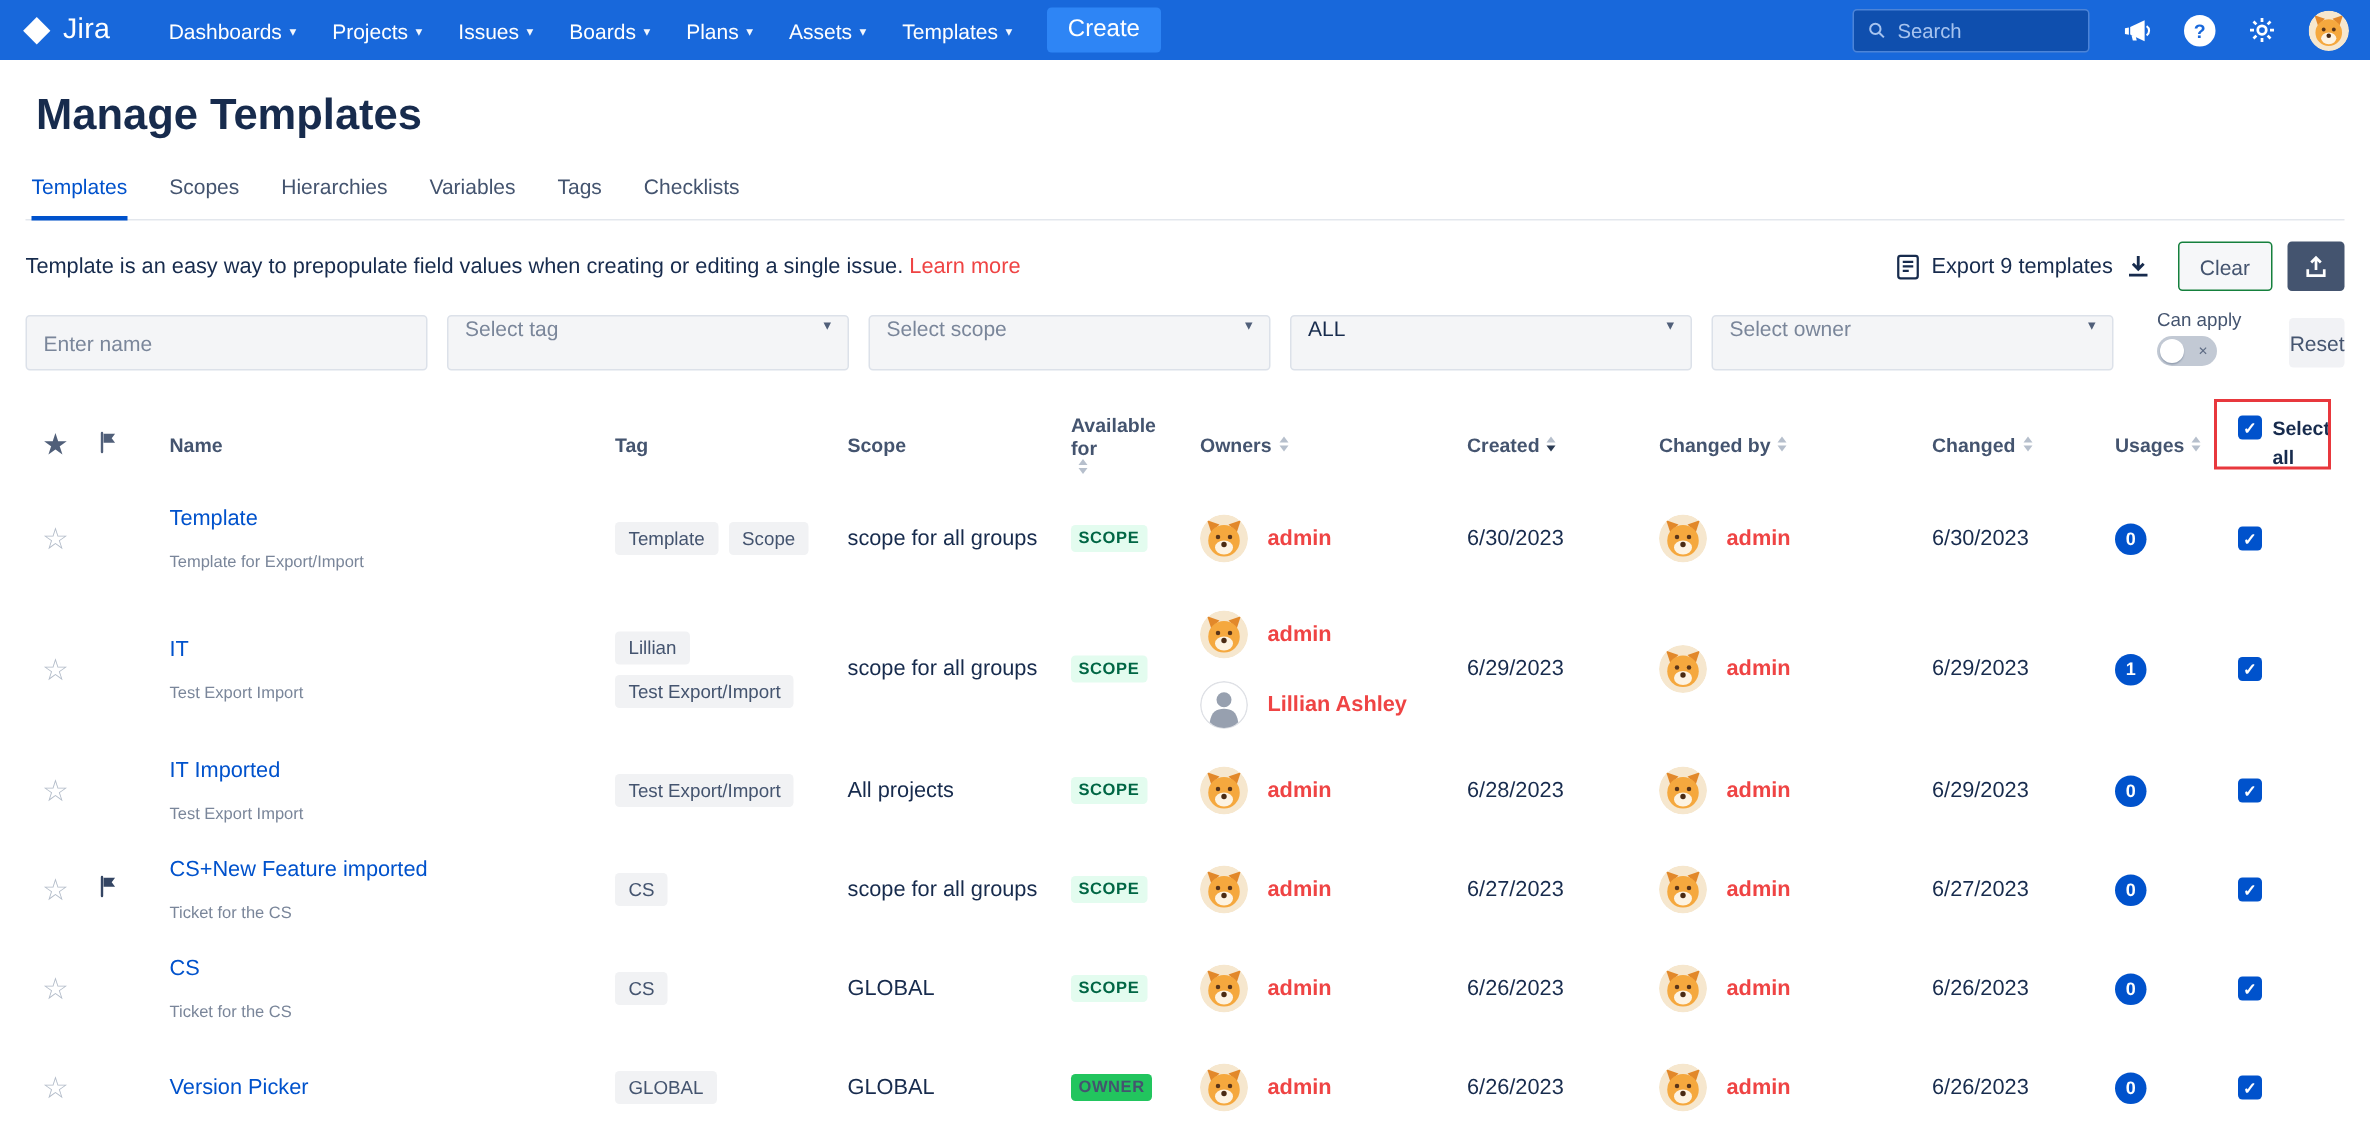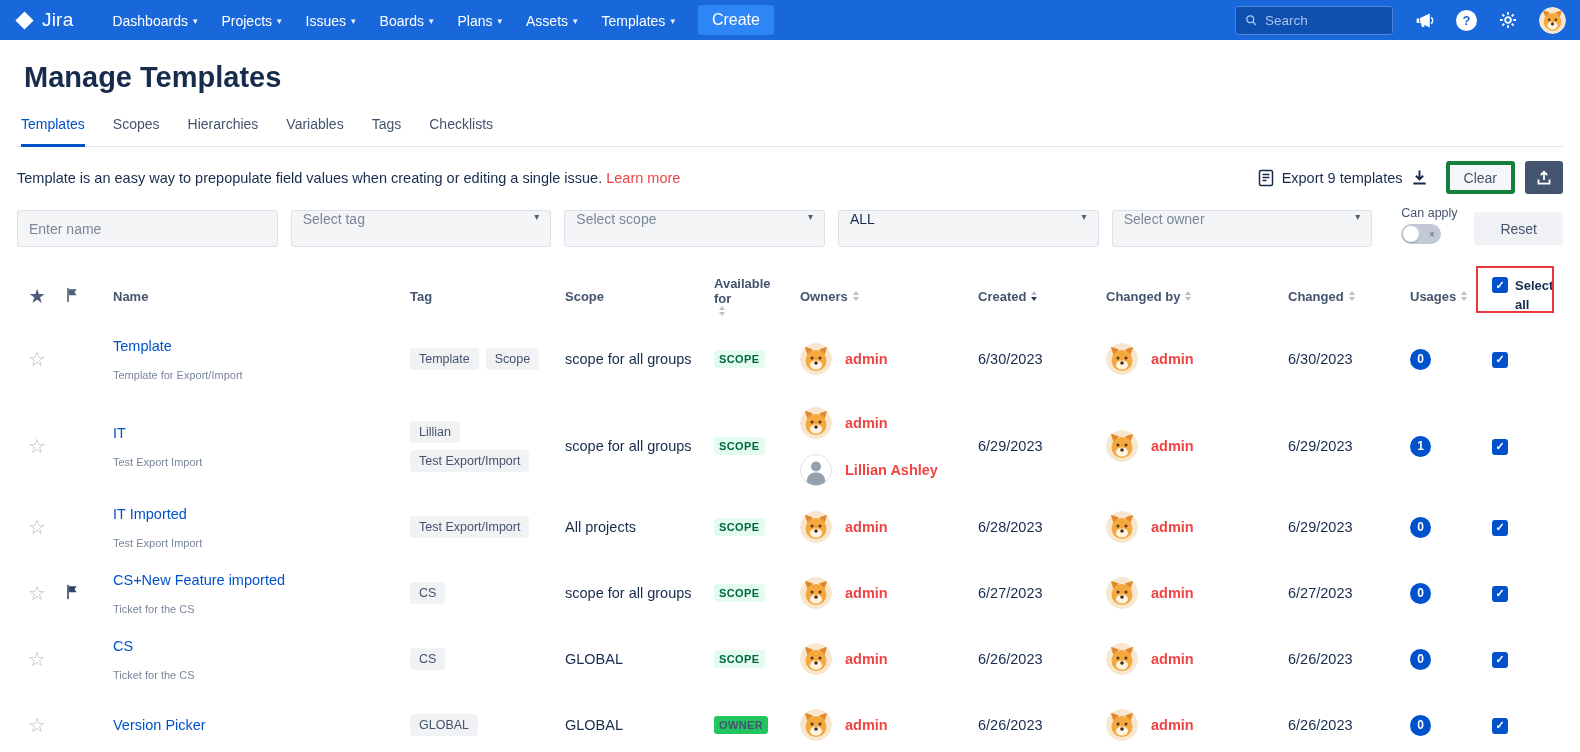--- a/index.html
+++ b/index.html
@@ -32,42 +32,42 @@
   .page-title{font-size:29px;font-weight:700;margin:21px 0 0 7px;color:#172B4D}
   .tabs{display:flex;gap:28px;margin-top:22px;padding-left:4px;border-bottom:1px solid #E3E7ED}
   .tab{font-size:14px;font-weight:500;color:#44546F;padding-bottom:12px;margin-bottom:-1px;border-bottom:3px solid transparent}
   .tab.active{color:#0052CC;border-color:#0052CC}
 
   .subheader{display:flex;justify-content:space-between;align-items:center;margin-top:14px}
   .desc{font-size:14.5px;color:#172B4D}
   .link{color:#ef4444}
   .subheader-actions{display:flex;align-items:center;gap:10px}
   .export-link{display:flex;align-items:center;gap:8px;font-size:14.5px;color:#172B4D;margin-right:8px;cursor:pointer}
-  .clear-btn{height:33px;padding:0 14px;background:#F6F7F9;border:4px solid #15803d;border-radius:3px;
+  .clear-btn{height:33px;padding:0 14px;background:#F6F7F9;border:1px solid #15803d;border-radius:3px;
     font-size:14px;color:#44546F;font-family:inherit;cursor:pointer}
   .share-btn{height:33px;width:38px;background:#44546F;border:none;border-radius:3px;display:flex;
     align-items:center;justify-content:center;cursor:pointer}
 
   
   .filters{display:flex;margin-top:16px;gap:13px;align-items:center}
   .f-input,.f-select{width:268px;height:37px;background:#F4F5F7;border:1px solid #DCE1E9;border-radius:3px;
     font-size:14px;padding:0 11px;color:#172B4D;font-family:inherit}
   .f-input{outline:none}
   .f-input::placeholder{color:#7A869A}
   .f-select{display:flex;align-items:flex-start;justify-content:space-between;cursor:pointer}
   .f-select .ph{color:#7A869A}
   .f-select .val{color:#172B4D}
   .chev2{color:#505F79;font-size:10px}
   .can-apply{display:flex;flex-direction:column;align-items:flex-start;gap:4px;margin-left:16px;margin-top:-8px;width:62px}
   .ca-label{font-size:12.5px;color:#44546F;white-space:nowrap}
   .toggle{width:40px;height:20px;background:#C2C9D4;border-radius:10px;position:relative;cursor:pointer}
   .knob{position:absolute;left:2px;top:2px;width:16px;height:16px;border-radius:50%;background:#fff;
     box-shadow:0 1px 1px rgba(9,30,66,.25)}
   .tx{position:absolute;right:6px;top:50%;transform:translateY(-50%);font-size:8px;color:#5E6C84}
-  .reset-btn{margin-left:auto;height:33px;padding:0 26px;background:#F1F2F5;border:none;border-radius:3px;
+  .reset-btn{margin-left:auto;height:33px;padding:0 0;background:#F1F2F5;border:none;border-radius:3px;
     font-size:14px;color:#44546F;font-family:inherit;cursor:pointer}
 
   
   .trow{display:grid;align-items:center;
     grid-template-columns:40px 42px 300px 155px 150px 80px 178px 122px 180px 112px 90px 90px}
   .thead{margin-top:25px;min-height:48px;font-size:13px;font-weight:700;color:#44546F}
   .th{display:flex;align-items:center}
   .c{padding-right:6px}
   .c-star{padding-left:6px;text-align:center}
   .c-flag{padding-left:8px}

